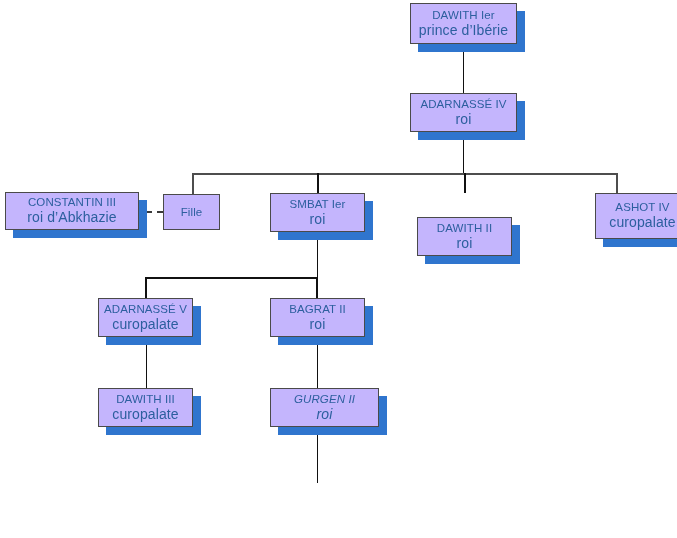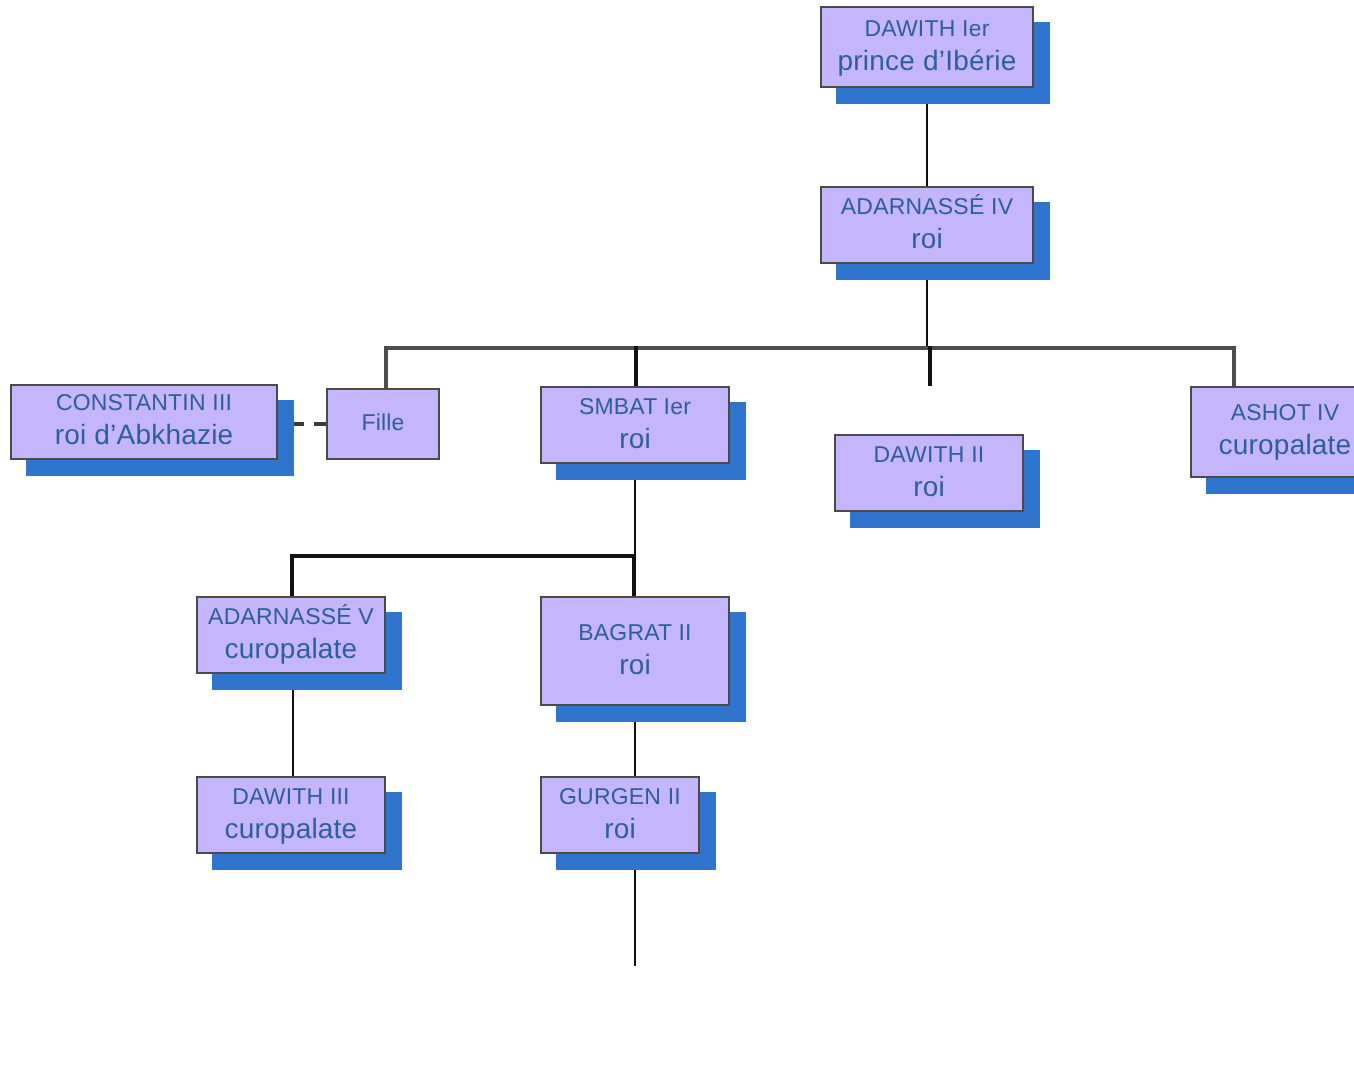--- a/index.html
+++ b/index.html
@@ -128,37 +128,37 @@
   </div>
 
   <div class="node" id="n-adarnasse-v" style="left: 98px; top: 298px; width: 95px; height: 39px;">
     <div class="shadow"></div>
     <div class="box">
       <div class="t1">ADARNASSÉ V</div>
       <div class="t2">curopalate</div>
     </div>
   </div>
 
-  <div class="node" id="n-bagrat-ii" style="left: 270px; top: 298px; width: 95px; height: 55px;">
+  <div class="node" id="n-bagrat-ii" style="left: 270px; top: 298px; width: 95px; height: 39px;">
     <div class="shadow"></div>
     <div class="box">
       <div class="t1">BAGRAT II</div>
       <div class="t2">roi</div>
     </div>
   </div>
 
   <div class="node" id="n-dawith-iii" style="left: 98px; top: 388px; width: 95px; height: 39px;">
     <div class="shadow"></div>
     <div class="box">
       <div class="t1">DAWITH III</div>
       <div class="t2">curopalate</div>
     </div>
   </div>
 
-  <div class="node" id="n-gurgen-ii" style="left: 270px; top: 388px; width: 80px; height: 39px;">
+  <div class="node" id="n-gurgen-ii" style="left: 270px; top: 388px; width: 109px; height: 39px; font-style: italic;">
     <div class="shadow"></div>
     <div class="box">
       <div class="t1">GURGEN II</div>
       <div class="t2">roi</div>
     </div>
   </div>
 
 
 </div>
 

